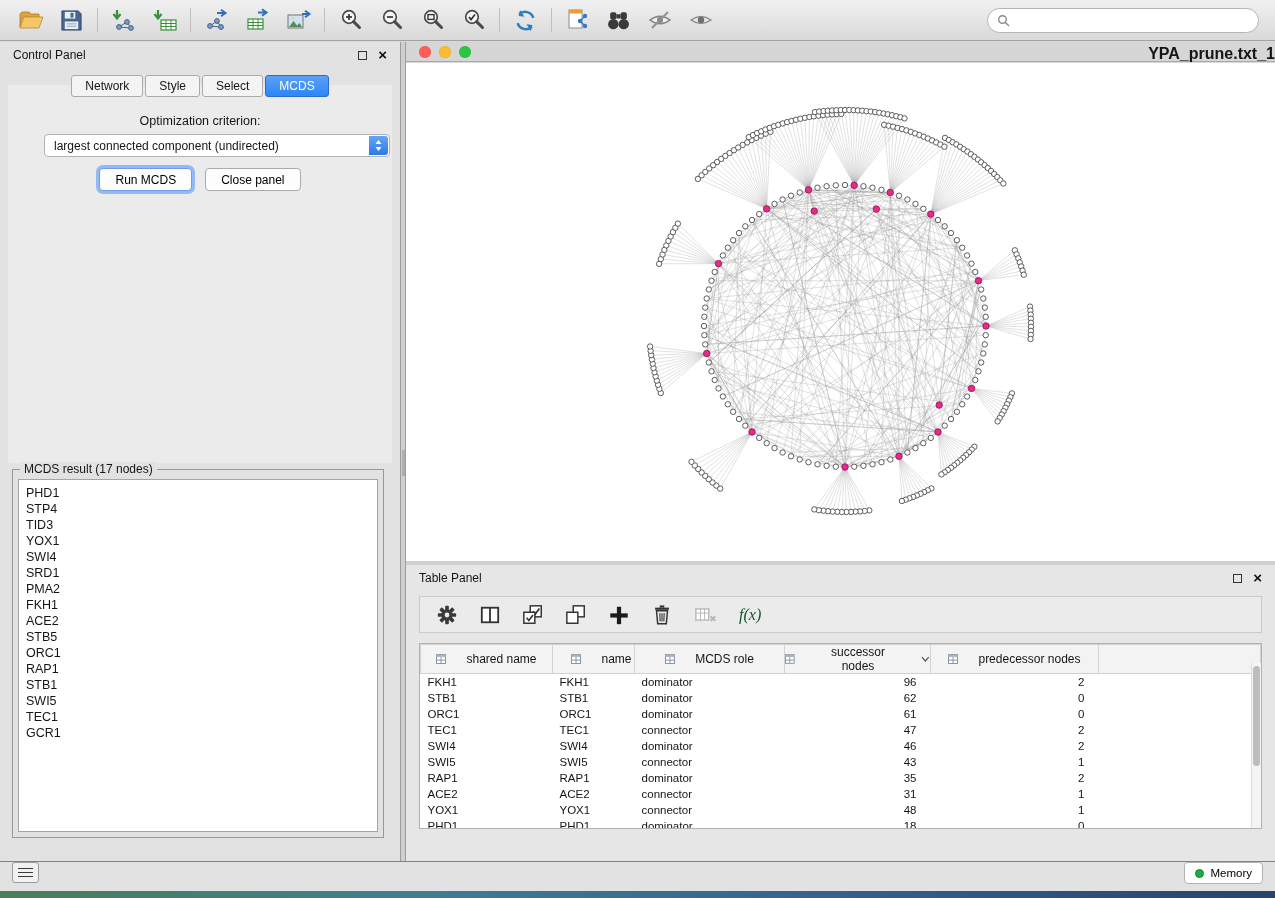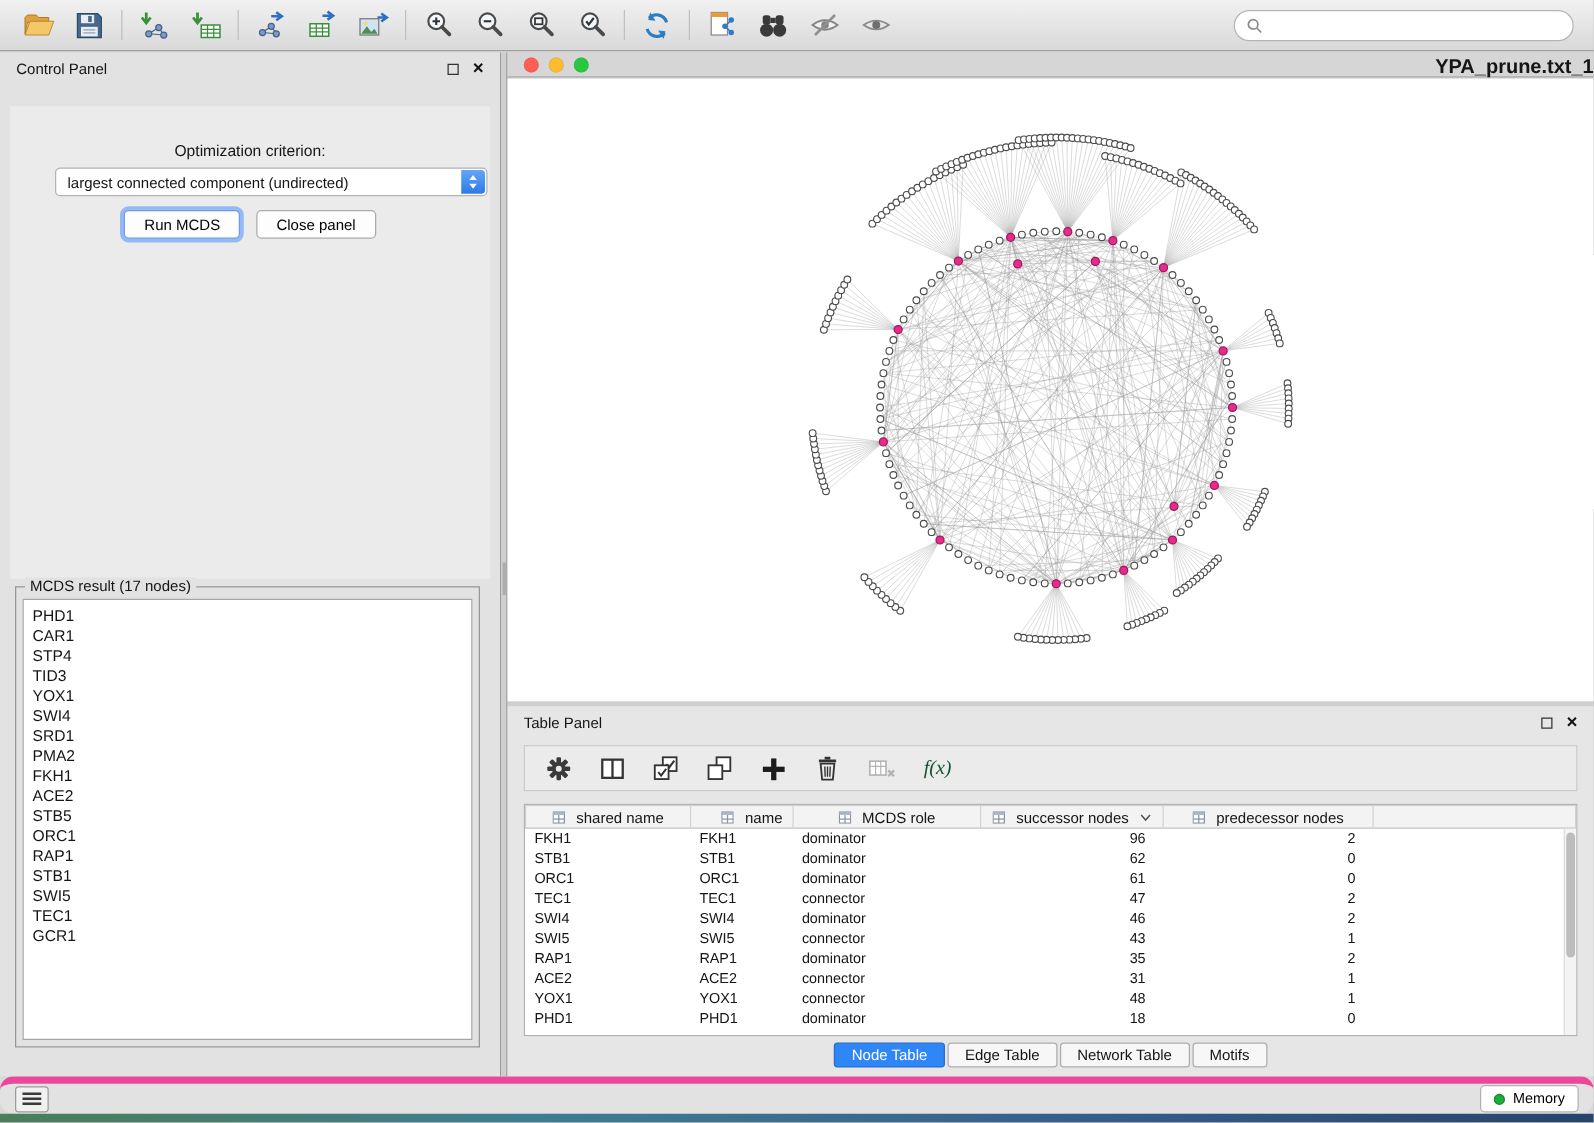--- a/index.html
+++ b/index.html
@@ -51,34 +51,34 @@
   #network-svg{display:block;width:100%;height:100%;}
 
   
   .table-panel{position:absolute;left:406px;top:565px;right:0;bottom:37px;background:#e6e6e6;}
   .tp-toolbar{position:absolute;left:13px;right:13px;top:31px;height:37px;background:#ebebeb;border:1px solid #cbcbcb;display:flex;align-items:center;gap:21px;padding:0 16px;}
   .tp-icon{display:flex;align-items:center;justify-content:center;}
   .fx-label{font-family:"Liberation Serif",serif;font-style:italic;font-size:16px;color:#14532d;}
   .tp-table{position:absolute;left:13px;right:13px;top:78px;bottom:32px;background:#fff;border:1px solid #b2b2b2;overflow:hidden;}
   .tp-table table{width:100%;border-collapse:collapse;table-layout:fixed;}
   .tp-table th{height:18px;background:#f3f3f3;border:1px solid #d2d2d2;font-weight:normal;font-size:12px;padding:0;}
-  .th-inner{display:flex;align-items:center;justify-content:center;gap:9px;height:100%;}
+  .th-inner{display:flex;align-items:center;justify-content:center;gap:20px;height:100%;}
   .tp-table th:nth-child(1){width:132px;} .tp-table th:nth-child(2){width:82px;padding-left:16px;}
   .tp-table th:nth-child(3){width:150px;} .tp-table th:nth-child(4){width:146px;}
   .tp-table th:nth-child(5){width:168px;margin-left:28px;}
   .tp-table td{height:16px;font-size:11.5px;padding:0 0 0 7px;white-space:nowrap;overflow:hidden;}
   .tp-table td.num{text-align:right;padding:0 14px 0 0;}
   .tp-scrollbar{position:absolute;top:19px;right:0;bottom:0;width:10px;background:#f4f4f4;border-left:1px solid #dcdcdc;}
   .tp-thumb{position:absolute;left:1px;right:1px;top:3px;height:100px;background:#bdbdbd;border-radius:5px;}
   .tp-tabs{position:absolute;left:0;right:0;bottom:7px;display:flex;justify-content:center;gap:2px;}
   .tp-tab{padding:2px 13px;background:#f7f7f7;border:1px solid #adadad;border-radius:3px;font-size:12px;}
   .tp-tab.active{background:var(--accent);border-color:#2a6cc9;color:#fff;}
 
   
-  .status-bar{position:absolute;left:0;right:0;bottom:7px;height:30px;background:#e2e2e2;border-top:6px solid #ec4899;display:flex;align-items:center;padding:0 12px;border-radius:11px;}
+  .status-bar{position:absolute;left:0;right:0;bottom:7px;height:30px;background:#e2e2e2;border-top:1px solid #ec4899;display:flex;padding:0 12px;}
   .menu-box{width:27px;height:21px;border:1px solid #9c9c9c;background:#f1f1f1;border-radius:3px;display:flex;flex-direction:column;justify-content:center;gap:2.5px;padding:0 5px;}
   .menu-line{height:1.6px;background:#3a3a3a;}
   .memory-btn{margin-left:auto;height:22px;padding:0 10px;background:#fff;border:1px solid #b2b2b2;border-radius:4px;display:flex;align-items:center;gap:6px;font-size:11.5px;font-family:inherit;}
   .mem-dot{width:9px;height:9px;border-radius:50%;background:#1faa3c;border:1px solid #138a2d;}
   .wallpaper{position:absolute;left:0;right:0;bottom:0;height:7px;background:linear-gradient(90deg,#4a7f58,#3f7d92,#35608c,#27446b);}
 </style>
 </head>
 <body>
 
 <div class="app">
@@ -256,39 +256,44 @@
 
   <div class="control-panel">
     <div class="panel-header">
       <span class="panel-title">Control Panel</span>
       <span class="ph-icons">
         <span class="float-icon"></span>
         <span class="close-icon">×</span>
       </span>
     </div>
     <div class="cp-surface"></div>
+    <div class="cp-tabs" id="cp-tabs">
+        <div class="cp-tab">Network</div>
+        <div class="cp-tab">Style</div>
+        <div class="cp-tab">Select</div>
+        <div class="cp-tab active">MCDS</div>
+      </div>
     <div class="opt-label">Optimization criterion:</div>
     <div class="dropdown">
       <span>largest connected component (undirected)</span>
       <span class="dd-btn">
         <svg width="7" height="11" viewBox="0 0 7 11">
             <path d="M3.5 0 L6.5 4 H0.5z" fill="#fff"></path>
             <path d="M3.5 11 L6.5 7 H0.5z" fill="#fff"></path>
           </svg>
       </span>
     </div>
     <div class="btn-row">
       <button class="btn focus-ring">Run MCDS</button>
       <button class="btn">Close panel</button>
     </div>
     <div class="result-box">
       <span class="result-legend">MCDS result (17 nodes)</span>
       <div class="result-list" id="result-list">
           <div class="result-item">PHD1</div>
-          <div class="result-item">CAR1</div>
           <div class="result-item">STP4</div>
           <div class="result-item">TID3</div>
           <div class="result-item">YOX1</div>
           <div class="result-item">SWI4</div>
           <div class="result-item">SRD1</div>
           <div class="result-item">PMA2</div>
           <div class="result-item">FKH1</div>
           <div class="result-item">ACE2</div>
           <div class="result-item">STB5</div>
           <div class="result-item">ORC1</div>
@@ -1319,26 +1324,20 @@
               <td class="num">18</td>
               <td class="num">0</td>
               <td></td>
             </tr>
           </tbody>
       </table>
       <div class="tp-scrollbar">
         <div class="tp-thumb"></div>
       </div>
     </div>
-    <div class="tp-tabs" id="tp-tabs">
-        <div class="tp-tab active">Node Table</div>
-        <div class="tp-tab">Edge Table</div>
-        <div class="tp-tab">Network Table</div>
-        <div class="tp-tab">Motifs</div>
-      </div>
   </div>
 
   <div class="status-bar">
     <div class="menu-box">
       <div class="menu-line"></div>
       <div class="menu-line"></div>
       <div class="menu-line"></div>
     </div>
     <button class="memory-btn">
       <span class="mem-dot"></span>

